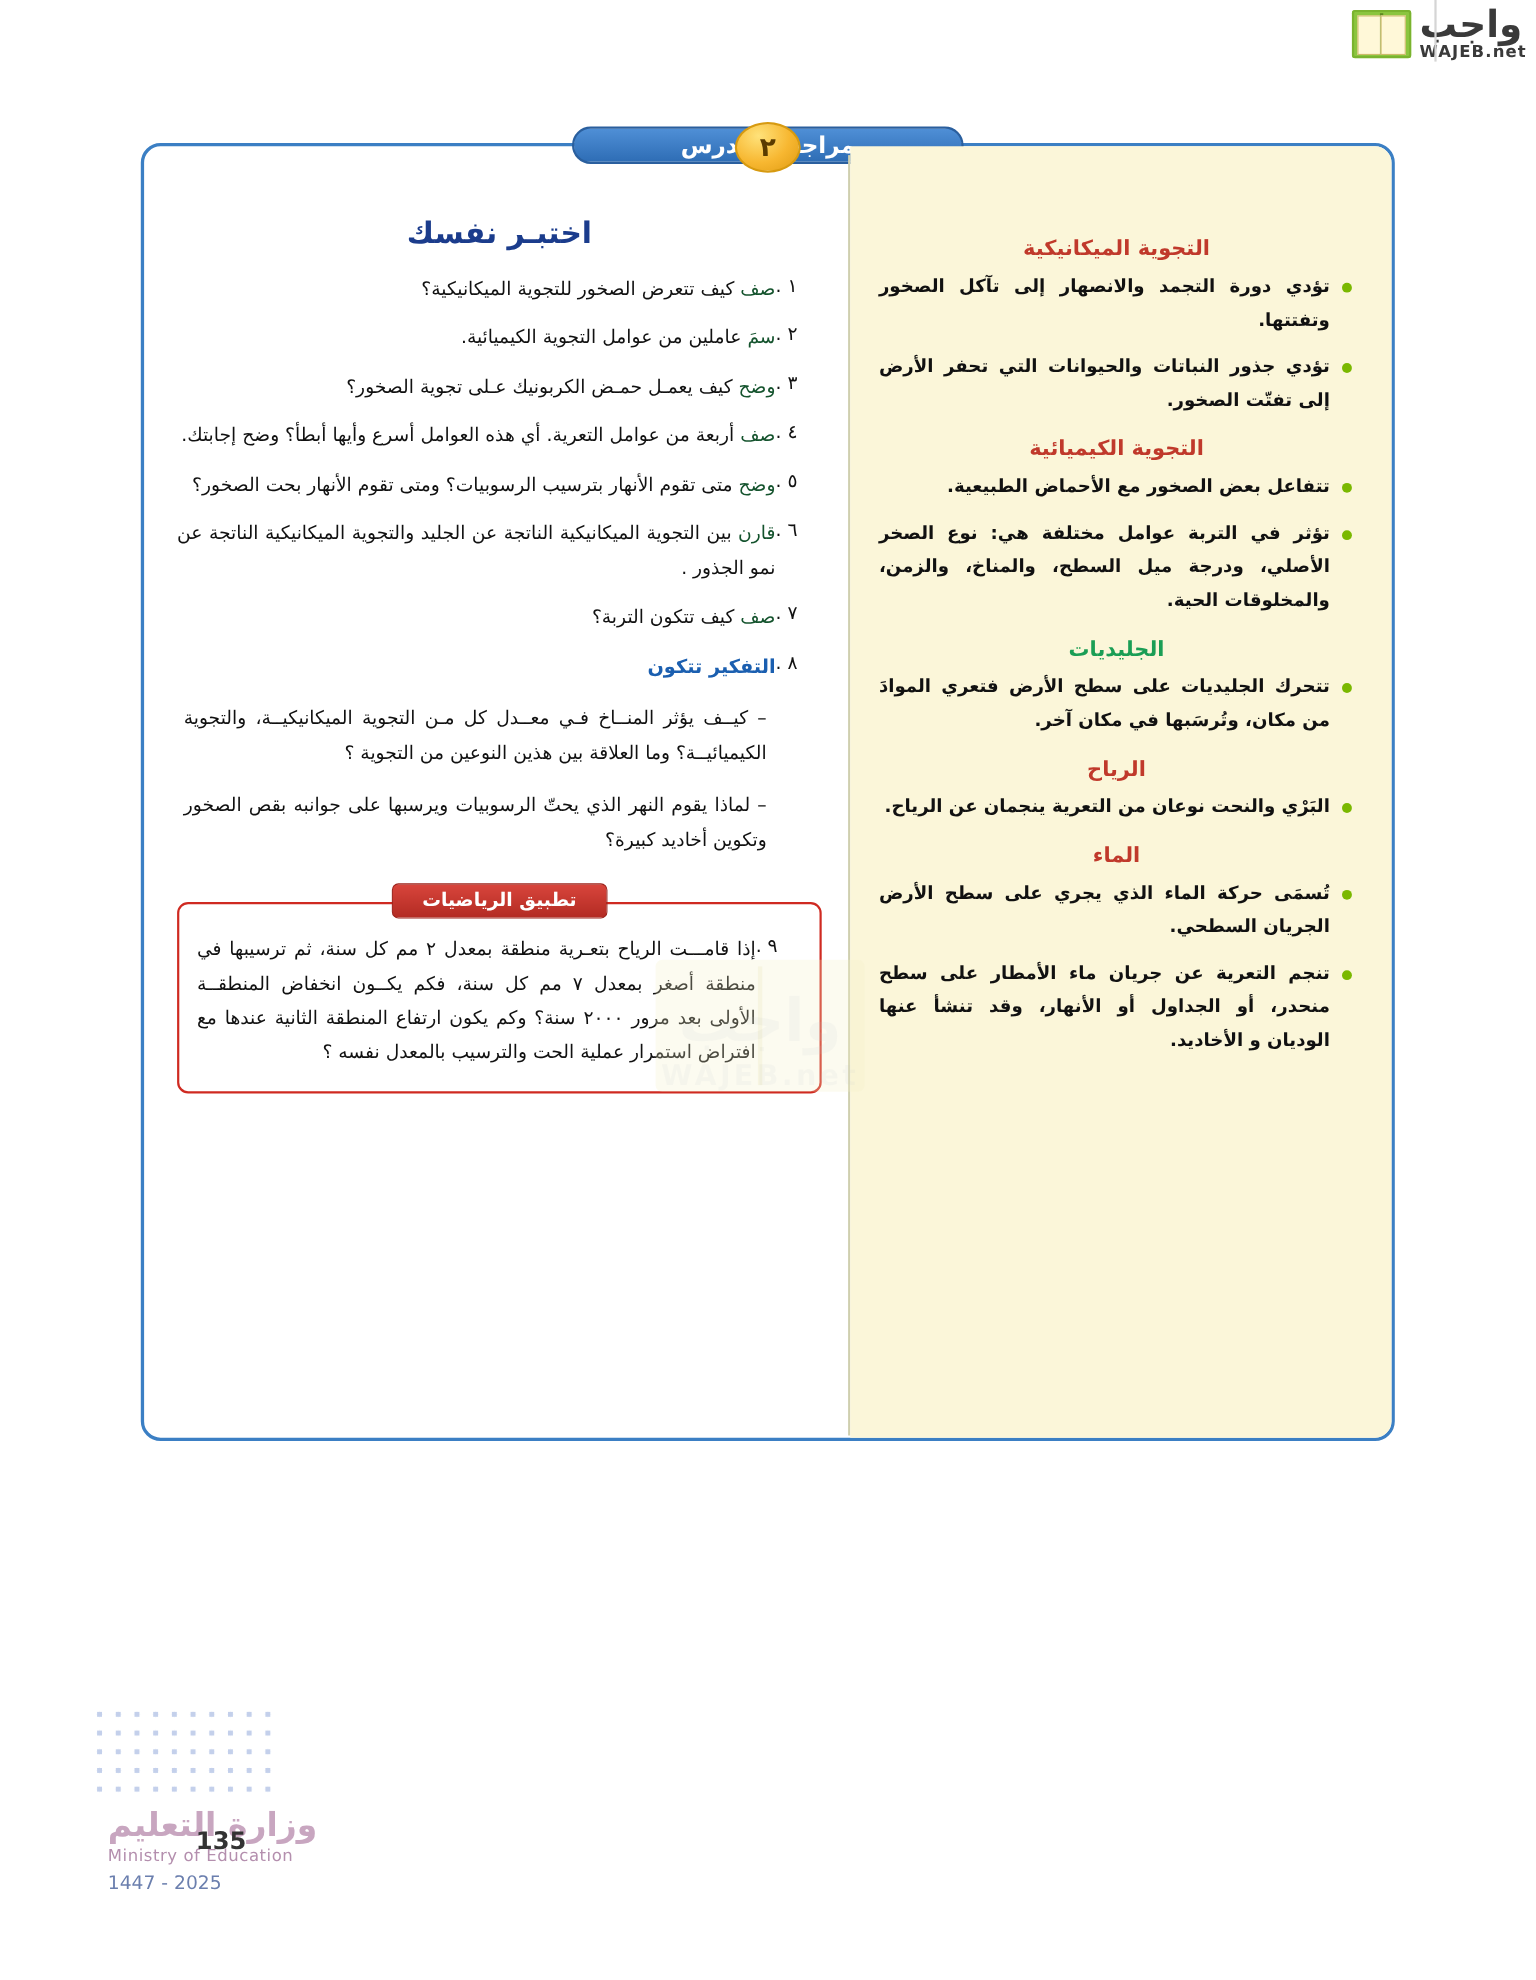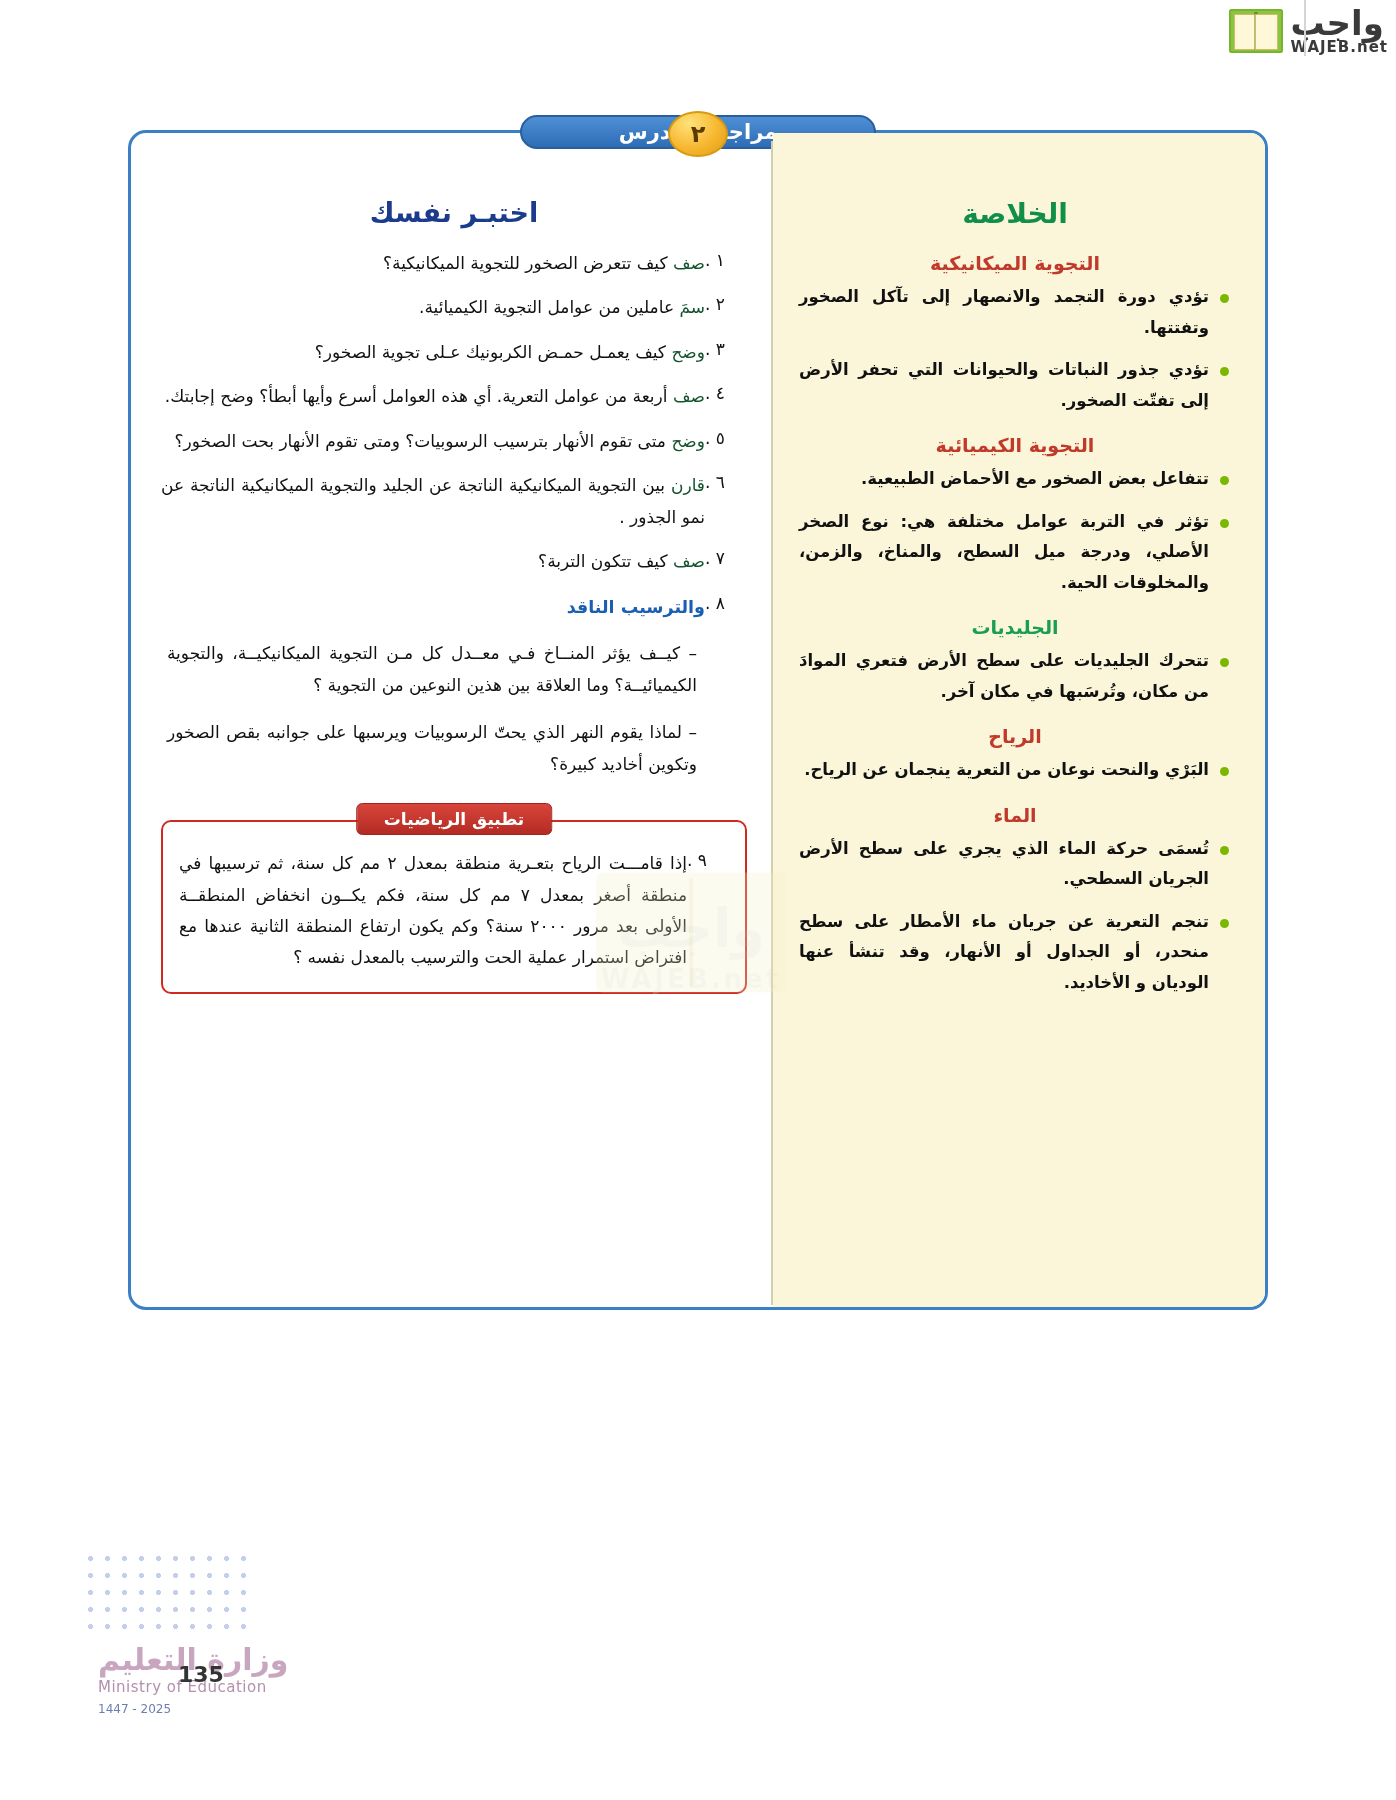--- a/index.html
+++ b/index.html
@@ -168,21 +168,21 @@
   }
   .moe-ar{
     position:absolute;left:38px;top:92px;font-size:30px;color:#c8a6c0;font-weight:bold;
     letter-spacing:2px;
   }
   .moe-en{
     position:absolute;left:38px;top:128px;font-size:15px;color:#b48fae;
     letter-spacing:.5px;
   }
   .moe-year{
-    position:absolute;left:38px;top:152px;font-size:12px;color:#6b7fae;
+    position:absolute;left:38px;top:152px;font-size:17px;color:#6b7fae;
   }
   .page-num{
     position:absolute;left:118px;top:112px;font-size:22px;color:#333;font-weight:bold;
   }
   .right-rule{
     position:absolute;right:38px;top:0;width:2px;height:60px;background:#d5d5d5;
   }
 </style>
 </head>
 <body>
@@ -204,21 +204,20 @@
     <div class="banner-bar">
       <span class="lbl-right">مراجعة</span>
       <span class="lbl-left">الـدرس</span>
     </div>
     <div class="banner-circle">٢</div>
   </div>
 
   <div class="col-divider"></div>
 
   <div class="summary-col">
-    <h2 class="summary-title">الخلاصة</h2>
 
     <h3 class="sum-head">التجوية الميكانيكية</h3>
     <ul class="sum-list">
       <li>تؤدي دورة التجمد والانصهار إلى تآكل الصخور وتفتتها.</li>
       <li>تؤدي جذور النباتات والحيوانات التي تحفر الأرض إلى تفتّت الصخور.</li>
     </ul>
 
     <h3 class="sum-head">التجوية الكيميائية</h3>
     <ul class="sum-list">
       <li>تتفاعل بعض الصخور مع الأحماض الطبيعية.</li>
@@ -275,21 +274,21 @@
       <div class="q-text"><span class="kw">قارن</span> <span>بين التجوية الميكانيكية الناتجة عن الجليد والتجوية الميكانيكية الناتجة عن نمو الجذور .</span></div>
     </div>
 
     <div class="q-row">
       <div class="q-num">٧ .</div>
       <div class="q-text"><span class="kw">صف</span> <span>كيف تتكون التربة؟</span></div>
     </div>
 
     <div class="q-row">
       <div class="q-num">٨ .</div>
-      <div class="q-text"><span class="ct-head">والترسيب الناقد</span></div>
+      <div class="q-text"><span class="ct-head">التفكير تتكون</span></div>
     </div>
 
     <div class="sub-block">
       <p class="sub-q">– كيــف يؤثر المنــاخ فـي معــدل كل مـن التجوية الميكانيكيــة، والتجوية الكيميائيــة؟ وما العلاقة بين هذين النوعين من التجوية ؟</p>
       <p class="sub-q">– لماذا يقوم النهر الذي يحتّ الرسوبيات ويرسبها على جوانبه بقص الصخور وتكوين أخاديد كبيرة؟</p>
     </div>
 
     <div class="math-wrap">
       <div class="math-tab">تطبيق الرياضيات</div>
       <div class="math-box">

